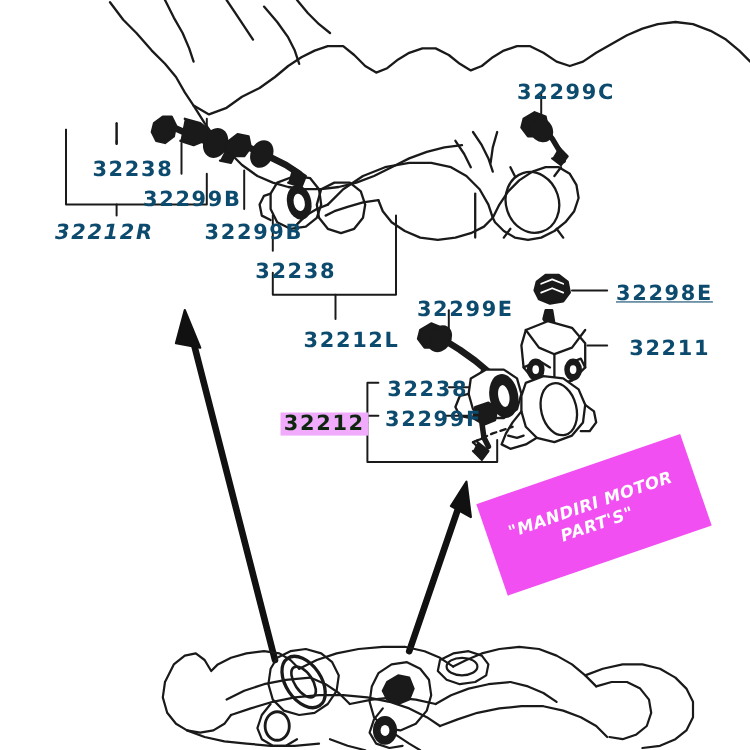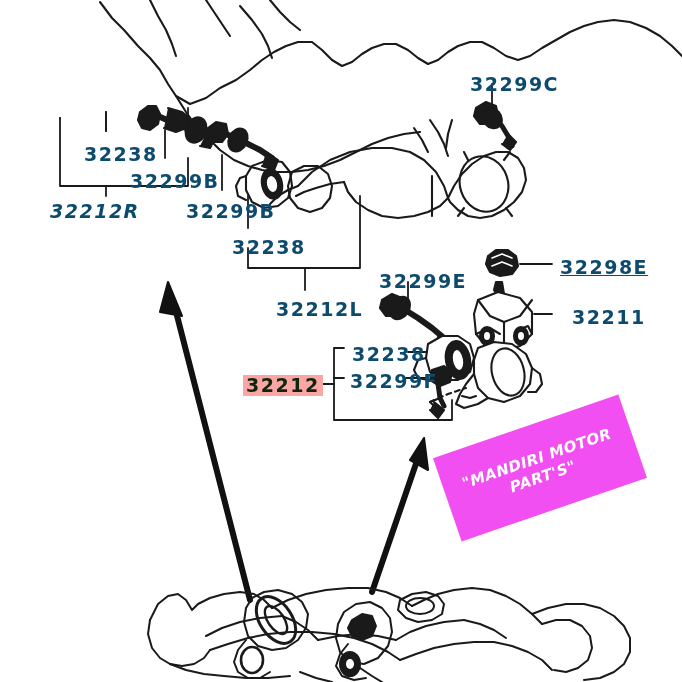--- a/index.html
+++ b/index.html
@@ -26,23 +26,24 @@
     position: absolute;
     font-family: "DejaVu Sans", sans-serif;
     font-size: 19px;
     font-weight: 700;
     color: #0c4a6e;
     letter-spacing: 1.5px;
     white-space: nowrap;
     line-height: 1;
   }
   .part-label.highlight {
-    background: #fca5a5;
+    background: #f0abfc;
     color: #0d260d;
     padding: 1px 3px;
+    margin-left: 12px;
   }
   
   #logo-badge {
     position: absolute;
     left: 8px;
     top: 5px;
     width: 122px;
     height: 122px;
     border-radius: 50%;
     background: #ffe81a;

